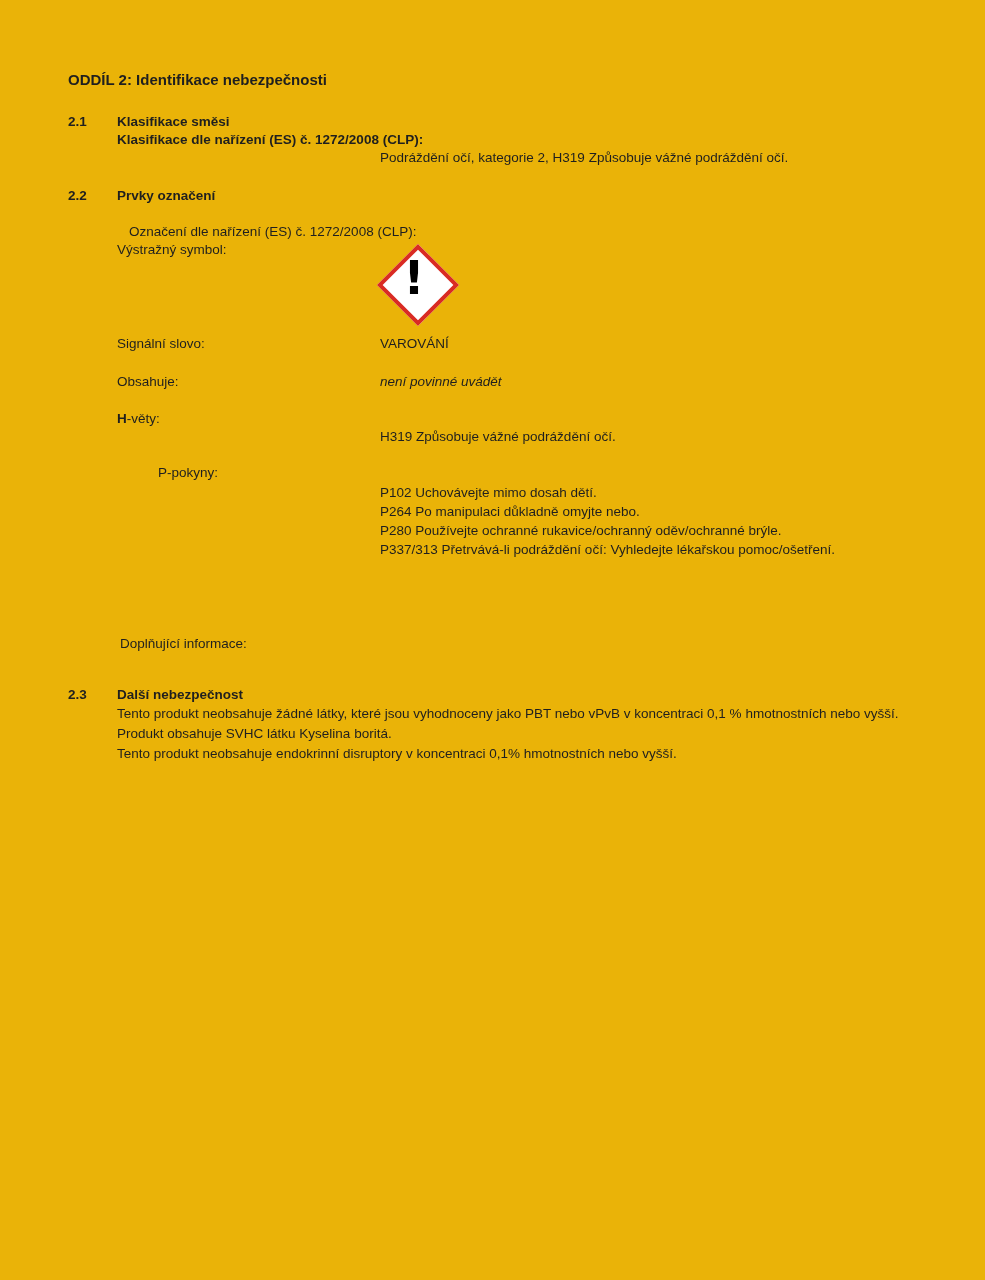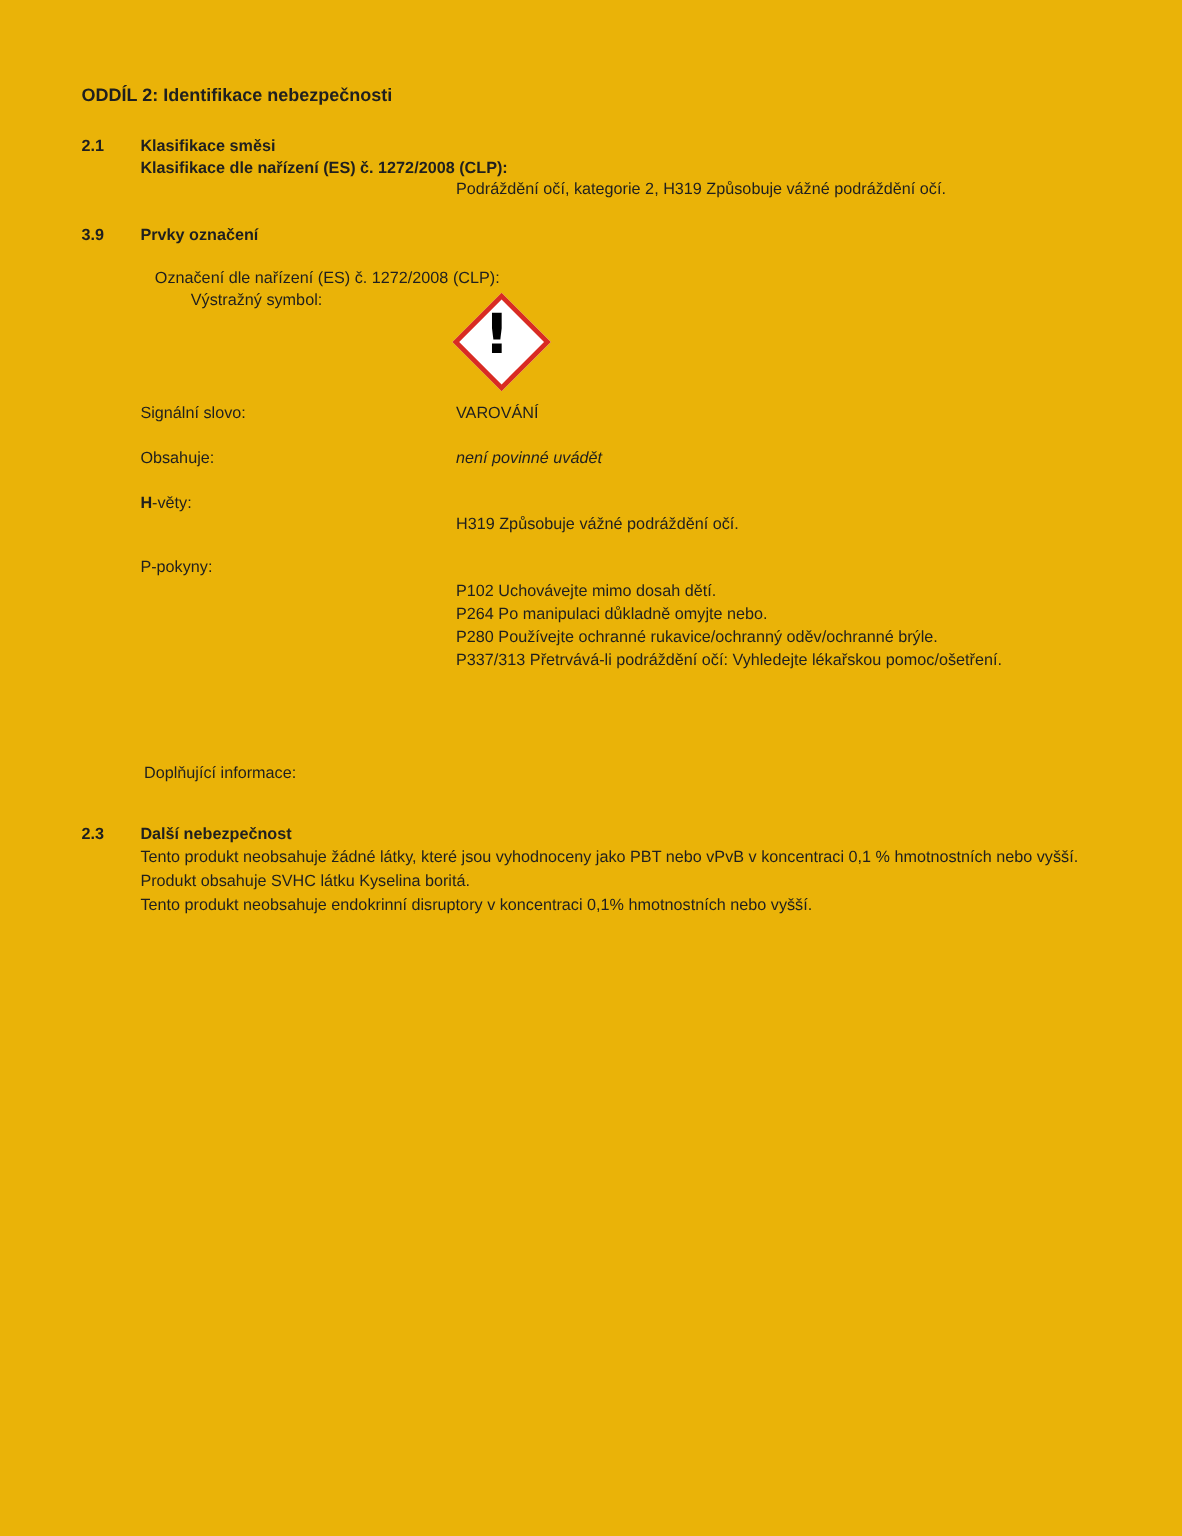--- a/index.html
+++ b/index.html
@@ -64,41 +64,41 @@
 
 <div class="page">
 
   <div class="abs heading">ODDÍL 2: Identifikace nebezpečnosti</div>
 
   <div class="abs num-col" style="top:112px;">2.1</div>
   <div class="abs label-col bold" style="top:112px;">Klasifikace směsi</div>
   <div class="abs label-col bold" style="top:130px;">Klasifikace dle nařízení (ES) č. 1272/2008 (CLP):</div>
   <div class="abs value-col" style="top:148px;">Podráždění očí, kategorie 2, H319 Způsobuje vážné podráždění očí.</div>
 
-  <div class="abs num-col" style="top:186px;">3.9</div>
+  <div class="abs num-col" style="top:186px;">2.2</div>
   <div class="abs label-col bold" style="top:186px;">Prvky označení</div>
 
   <div class="abs label-col" style="top:222px;margin-left:12px;">Označení dle nařízení (ES) č. 1272/2008 (CLP):</div>
-  <div class="abs label-col" style="top:240px;margin-left:42px;">Výstražný symbol:</div>
+  <div class="abs label-col" style="top:240px;">Výstražný symbol:</div>
 
   <div class="abs pictogram">
     <div class="diamond"></div>
     <div class="excl">!</div>
   </div>
 
   <div class="abs label-col" style="top:334px;">Signální slovo:</div>
   <div class="abs value-col" style="top:334px;">VAROVÁNÍ</div>
 
   <div class="abs label-col" style="top:372px;">Obsahuje:</div>
   <div class="abs value-col italic" style="top:372px;">není povinné uvádět</div>
 
   <div class="abs label-col" style="top:409px;"><span class="bold">H</span><span>-věty:</span></div>
   <div class="abs value-col" style="top:427px;">H319 Způsobuje vážné podráždění očí.</div>
 
-  <div class="abs label-col" style="top:463px;">P-pokyny:</div>
+  <div class="abs label-col" style="top:463px;margin-left:41px;">P-pokyny:</div>
   <div class="abs value-col wrap-540" style="top:483px;">
     <div class="p-line">P102 Uchovávejte mimo dosah dětí.</div>
     <div class="p-line">P264 Po manipulaci důkladně omyjte nebo.</div>
     <div class="p-line">P280 Používejte ochranné rukavice/ochranný oděv/ochranné brýle.</div>
     <div class="p-line">P337/313 Přetrvává-li podráždění očí: Vyhledejte lékařskou pomoc/ošetření.</div>
   </div>
 
   <div class="abs" style="left:120px; top:634px;">Doplňující informace:</div>
 
   <div class="abs num-col" style="top:685px;">2.3</div>

